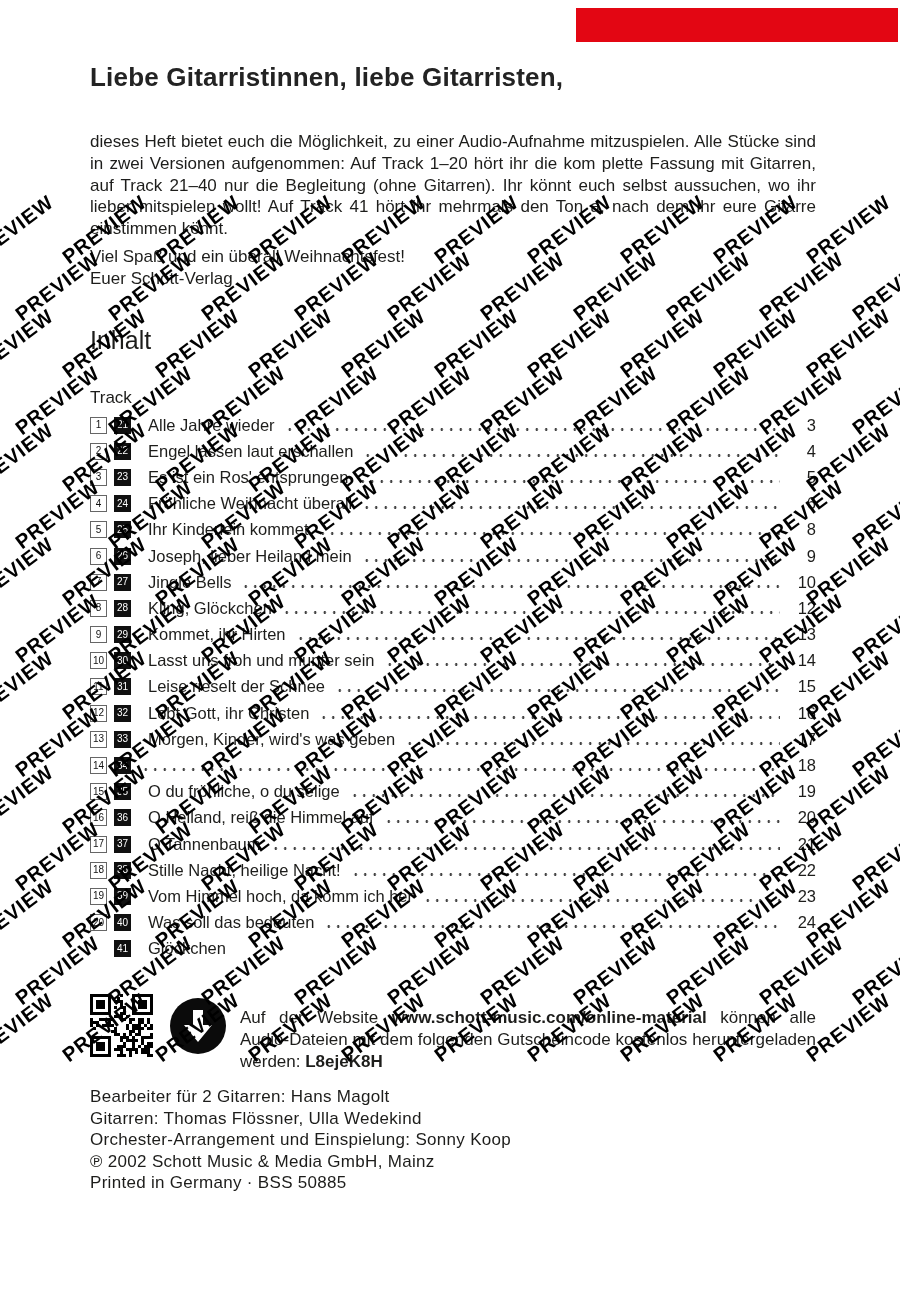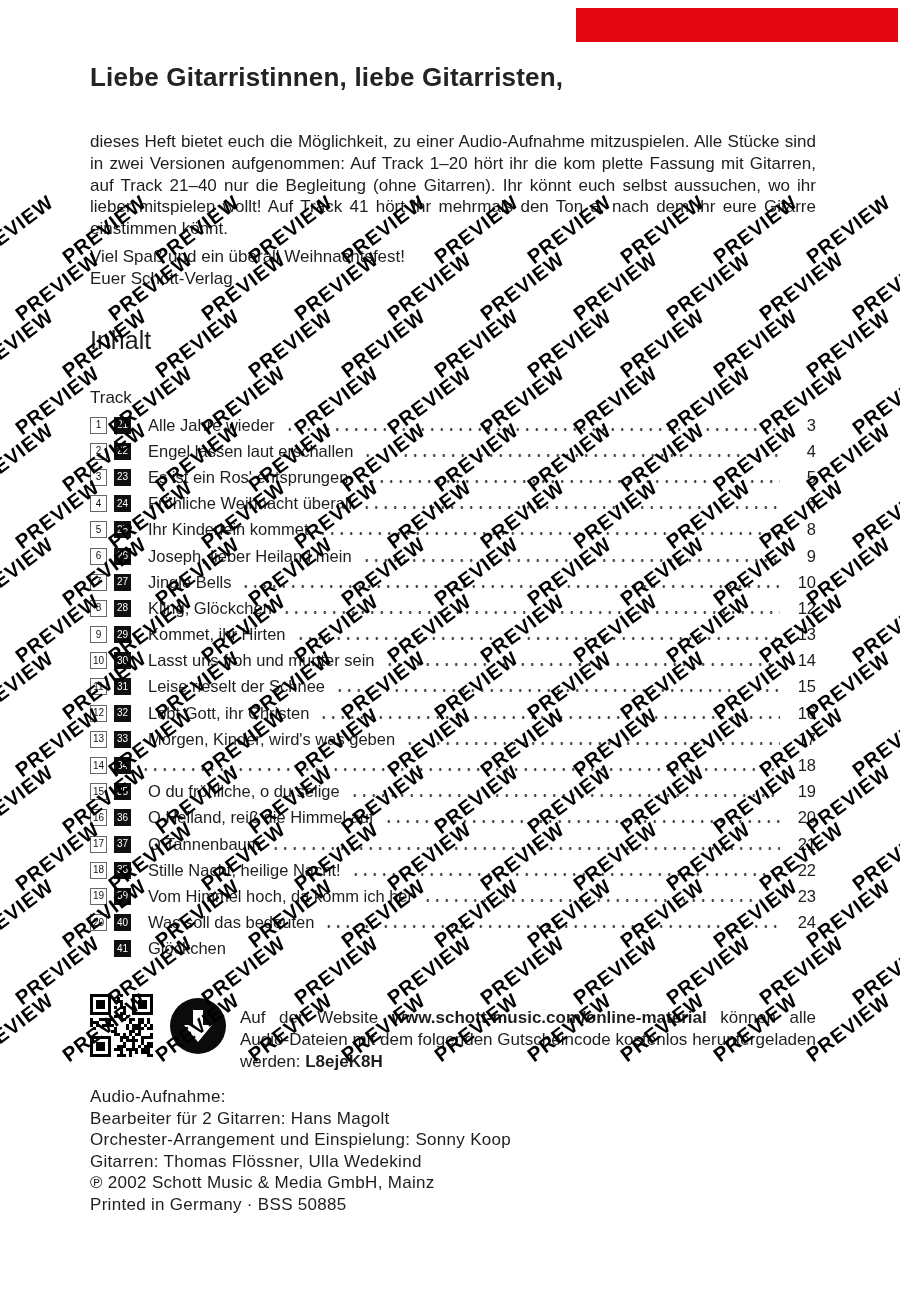--- a/index.html
+++ b/index.html
@@ -474,24 +474,23 @@
         <circle cx="28" cy="28" r="28" fill="#0b0b0b"></circle>
         <path d="M23 12 h10 v15 h9 L28 44 L14 27 h9 Z" fill="#ffffff"></path>
       </svg>
     </div>
     <p class="download-text">
       <span>Auf der Website </span><strong>www.schott-music.com/online-material</strong><span> können alle Audio-Dateien mit dem folgenden Gutscheincode kostenlos heruntergeladen werden: </span><strong>L8ejeK8H</strong>
     </p>
   </div>
 
   <div class="footer">
-    <div>Audio-Aufnahme:</div>
     <div>Bearbeiter für 2 Gitarren: Hans Magolt</div>
+    <div>Gitarren: Thomas Flössner, Ulla Wedekind</div>
     <div>Orchester-Arrangement und Einspielung: Sonny Koop</div>
-    <div>Gitarren: Thomas Flössner, Ulla Wedekind</div>
     <div>℗ 2002 Schott Music &amp; Media GmbH, Mainz</div>
     <div>Printed in Germany · BSS 50885</div>
   </div>
 
 </div>
 
 <div class="watermarks">
     <span class="wm" style="left: -28px; top: 248px;">PREVIEW</span>
     <span class="wm" style="left: 65px; top: 248px;">PREVIEW</span>
     <span class="wm" style="left: 158px; top: 248px;">PREVIEW</span>

